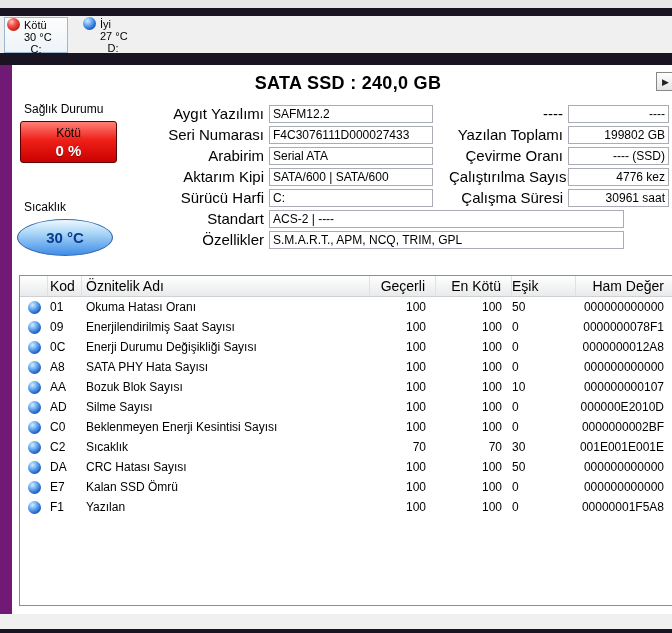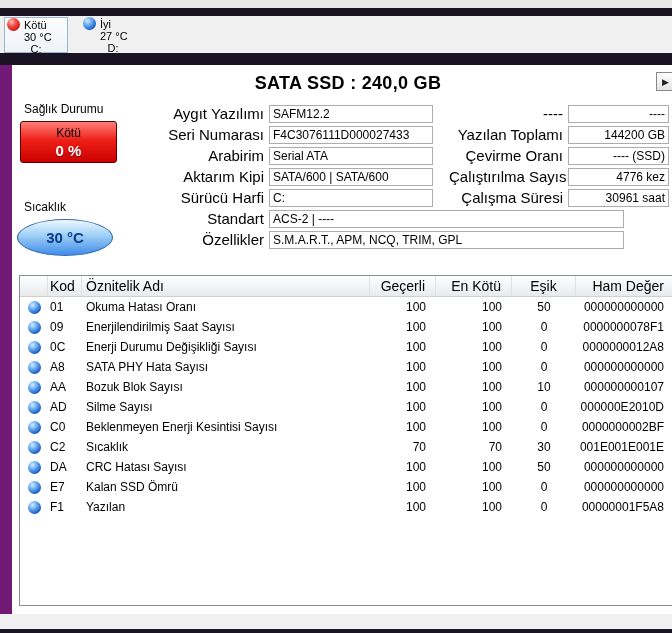--- a/index.html
+++ b/index.html
@@ -66,21 +66,21 @@
   .t-header { display:flex; height:21px; background:linear-gradient(#ffffff,#f3f4f5 50%,#e8eaec);
               border-bottom:1px solid #d0d0d0; font-size:14px; }
   .th { line-height:20px; border-right:1px solid #e0e0e6; height:100%; }
   .th.c-raw { border-right:none; }
   .t-row { display:flex; height:20px; align-items:center; font-size:12px; }
   .c-led   { width:28px; display:flex; justify-content:center; align-items:center; height:100%; }
   .c-code  { width:34px; padding-left:2px; }
   .c-name  { width:288px; padding-left:4px; white-space:nowrap; overflow:hidden; }
   .c-cur   { width:66px; text-align:right; padding-right:10px; }
   .c-worst { width:76px; text-align:right; padding-right:10px; }
-  .c-thr   { width:64px; text-align:center; }
+  .c-thr   { width:64px; text-align:left; }
   .c-raw   { flex:1; text-align:right; padding-right:12px; }
 </style>
 </head>
 <body>
 
 <div class="window">
 
   <div class="menu-remnant"></div>
 
   <div class="tab-strip">
@@ -164,21 +164,21 @@
 
     <div class="stats-col">
 
         <div class="field-row">
           <span class="field-label">----</span>
           <span class="field-box">----</span>
         </div>
 
         <div class="field-row">
           <span class="field-label">Yazılan Toplamı</span>
-          <span class="field-box">144200 GB</span>
+          <span class="field-box">199802 GB</span>
         </div>
 
         <div class="field-row">
           <span class="field-label">Çevirme Oranı</span>
           <span class="field-box">---- (SSD)</span>
         </div>
 
         <div class="field-row">
           <span class="field-label">Çalıştırılma Sayısı</span>
           <span class="field-box">4776 kez</span>

